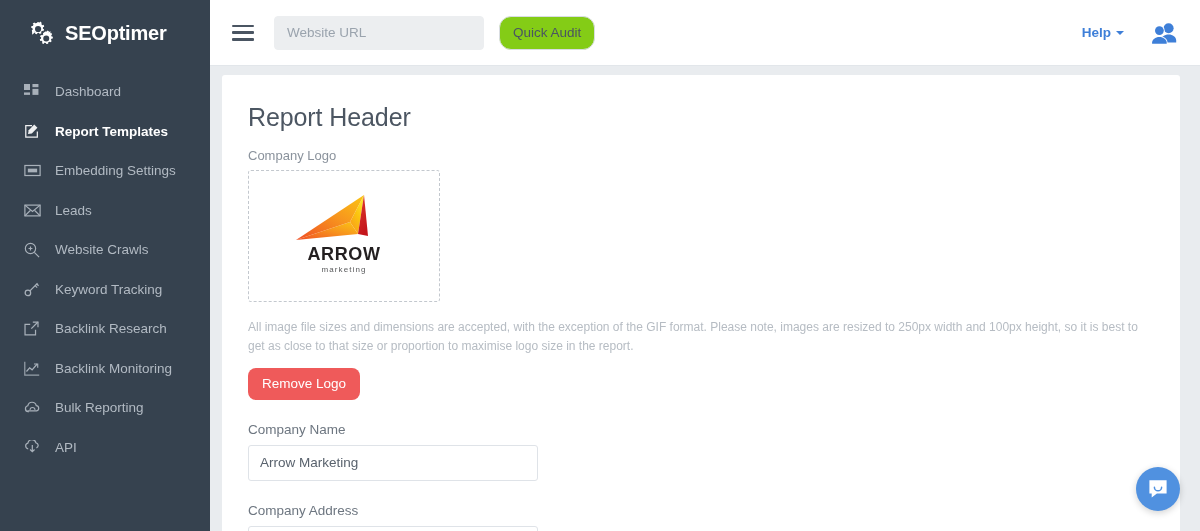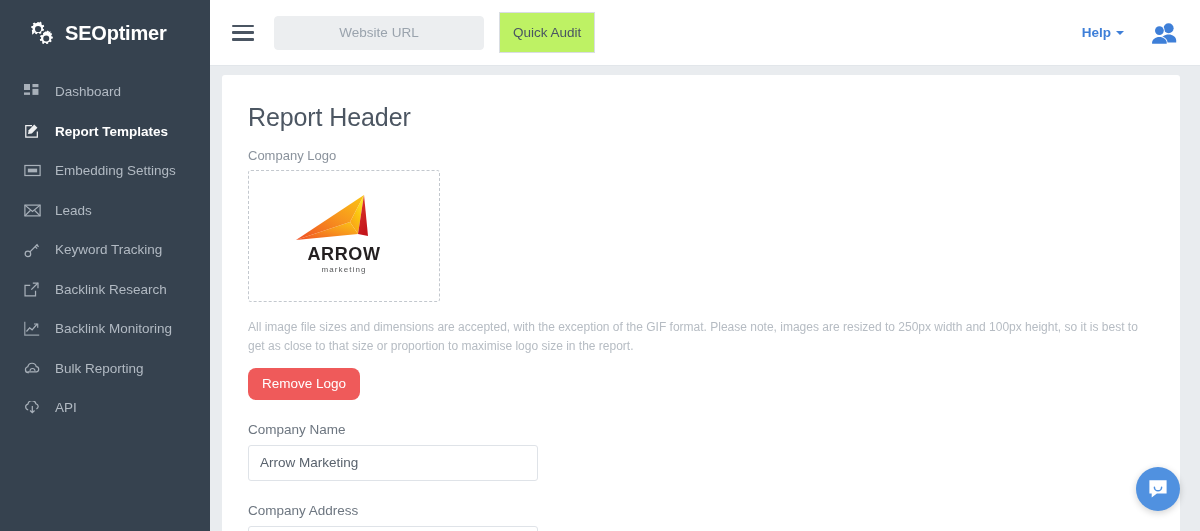--- a/index.html
+++ b/index.html
@@ -113,30 +113,29 @@
     height: 34px;
     background: #eceef0;
     border: 1px solid #eceef0;
     border-radius: 4px;
     padding: 0 12px;
     box-sizing: border-box;
     font-size: 13.5px;
     color: #5b6572;
     font-family: "Liberation Sans", sans-serif;
     outline: none;
-    text-align: center;
   }
   .url-input::placeholder { color: #9aa3ad; }
   .quick-audit {
     margin-left: 15px;
-    height: 41px;
+    height: 34px;
     padding: 0 13px;
-    background: #bef264;
+    background: #84cc16;
     border: 1px solid #d9dde2;
-    border-radius: 0;
+    border-radius: 12px;
     color: #4a5562;
     font-size: 13.5px;
     font-family: "Liberation Sans", sans-serif;
     cursor: pointer;
   }
   .topbar-right {
     margin-left: auto;
     display: flex;
     align-items: center;
     padding-right: 22px;
@@ -327,20 +326,29 @@
       <div class="nav-item">
         <span class="nav-ico">
           <svg width="17" height="13" viewBox="0 0 18 14" fill="none" stroke="currentColor" stroke-width="1.3">
               <rect x="0.8" y="1.2" width="16.4" height="11.6"></rect>
               <path d="M0.8 1.2L9 8 17.2 1.2M0.8 12.8L6.6 7M17.2 12.8L11.4 7"></path>
             </svg>
         </span>
         <span class="nav-label">Leads</span>
       </div>
 
+      <div class="nav-item">
+        <span class="nav-ico">
+          <svg width="16" height="16" viewBox="0 0 18 18" fill="none" stroke="currentColor" stroke-width="1.3">
+              <circle cx="7.3" cy="7.3" r="5.8"></circle>
+              <path d="M11.6 11.6L17 17M5.1 7.3h4.4M7.3 5.1v4.4"></path>
+            </svg>
+        </span>
+        <span class="nav-label">Website Crawls</span>
+      </div>
 
 
       <div class="nav-item">
         <span class="nav-ico">
           <svg width="16" height="16" viewBox="0 0 18 18" fill="none" stroke="currentColor" stroke-width="1.4">
               <circle cx="4.4" cy="13.4" r="3.1"></circle>
               <path d="M6.7 11.1L15.2 2.6M12.6 5.2l2.2 2.2M14.4 3.4l2 2"></path>
             </svg>
         </span>
         <span class="nav-label">Keyword Tracking</span>

